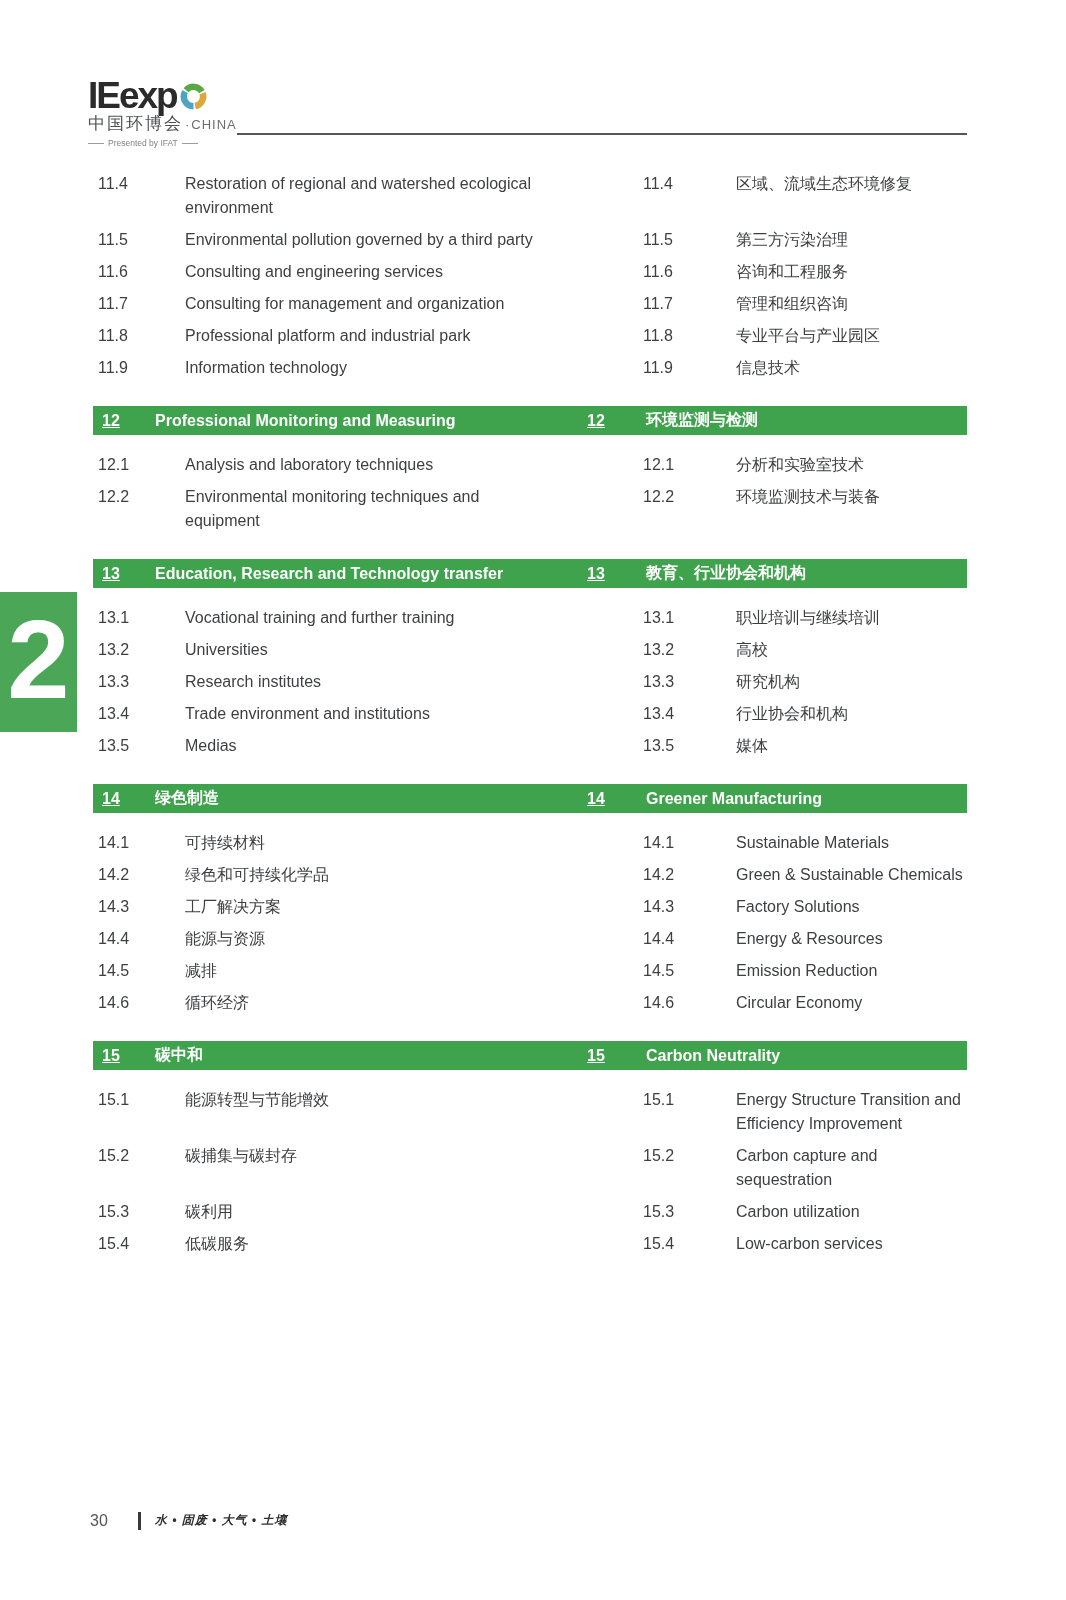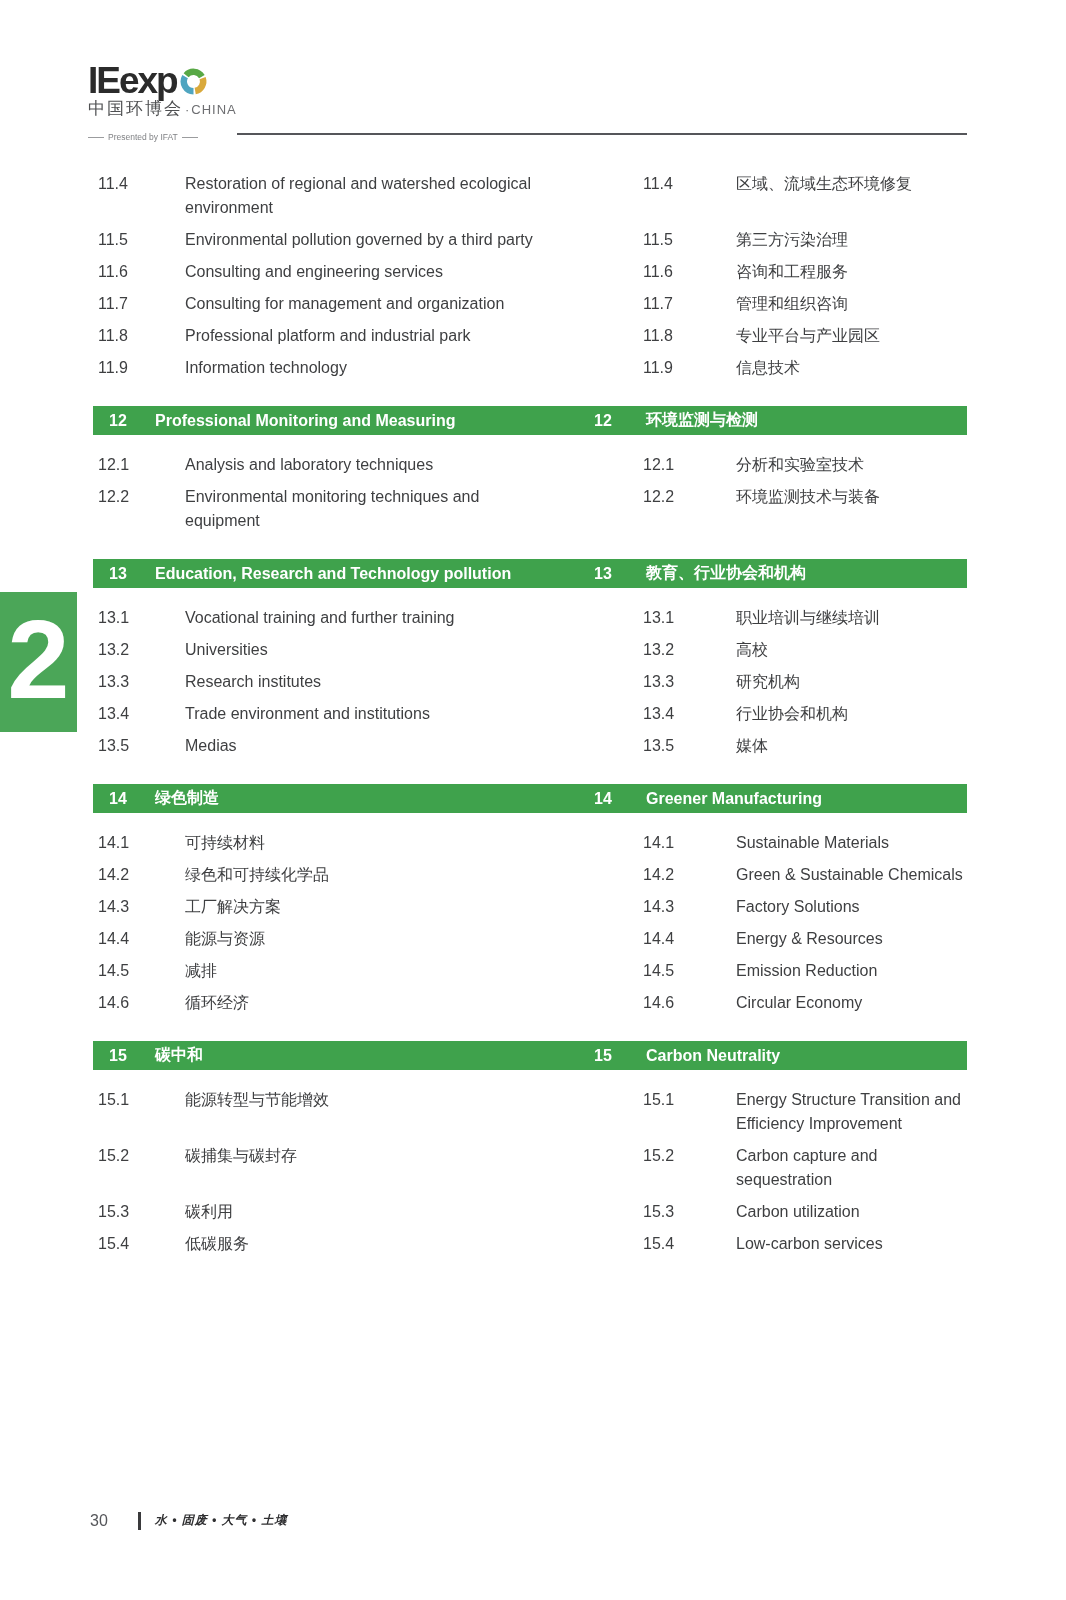--- a/index.html
+++ b/index.html
@@ -5,32 +5,32 @@
   html,body{margin:0;padding:0;background:#ffffff;}
   body{
     width:1066px;height:1600px;position:relative;overflow:hidden;
     font-family:"Liberation Sans","DejaVu Sans",sans-serif;
     color:#3e3f41;
     -webkit-font-smoothing:antialiased;
   }
   .page{position:absolute;inset:0;background:#fff;}
 
   
-  .logo{position:absolute;left:88px;top:65px;width:130px;}
+  .logo{position:absolute;left:88px;top:80px;width:130px;}
   .logo-line1{display:flex;align-items:flex-end;line-height:30px;}
   .logo-brand{
     font-size:37px;font-weight:800;letter-spacing:-2px;color:#2b2b2b;
     line-height:32px;
   }
   .logo-o{margin-left:2px;margin-bottom:1px;}
   .logo-line2{margin-top:0;white-space:nowrap;display:flex;align-items:baseline;}
   .logo-cn{font-size:17px;letter-spacing:2px;color:#4f5052;}
   .logo-dot{font-size:13px;color:#6d6e71;margin:0 2px;}
   .logo-en{font-size:13px;letter-spacing:1px;color:#6d6e71;}
-  .logo-line3{margin-top:12px;display:flex;align-items:center;gap:4px;}
+  .logo-line3{margin-top:3px;display:flex;align-items:center;gap:4px;}
   .logo-line3 .ptext{font-size:8.5px;color:#808285;white-space:nowrap;}
   .logo-line3 .dash{width:16px;height:1px;background:#9b9c9e;}
 
   .header-rule{position:absolute;left:237px;top:133px;width:730px;height:2px;background:#55565a;}
 
   
   .side-tab{
     position:absolute;left:0;top:592px;width:77px;height:140px;
     background:var(--tab-green,#4BA658);
     display:flex;align-items:center;justify-content:center;
@@ -48,21 +48,21 @@
     height:29px;align-items:center;
     background:var(--brand-green,#3FA24C);
     color:#ffffff;font-weight:bold;font-size:16px;
   }
   .rows{padding-top:18px;}
   .row{
     display:grid;grid-template-columns:62px 423px 68px 1fr;
     margin-bottom:8px;font-size:16px;line-height:24px;gap:30px;
   }
   .num{padding-left:5px;}
-  .bar .num{padding-left:16px;}
+  .bar .num{padding-left:9px;text-decoration:underline;}
   .txt{white-space:pre-line;}
 
   
   .footer{
     position:absolute;left:90px;top:1512px;
     display:flex;
   }
   .footer .pg{font-size:16px;color:#55565a;}
   .footer .fdiv{width:3px;height:18px;background:#3a3a3c;margin-left:30px;margin-right:14px;}
   .footer .ftag{font-size:12px;font-weight:bold;color:#2f2f31;letter-spacing:1px;font-style:italic;}
@@ -163,21 +163,21 @@
 equipment</span>
           <span class="num">12.2</span>
           <span class="txt">环境监测技术与装备</span>
         </div>
       </div>
     </div>
 
     <div class="section">
       <div class="bar">
         <span class="num">13</span>
-        <span>Education, Research and Technology pollution</span>
+        <span>Education, Research and Technology transfer</span>
         <span class="num">13</span>
         <span>教育、行业协会和机构</span>
       </div>
       <div class="rows">
         <div class="row">
           <span class="num">13.1</span>
           <span class="txt">Vocational training and further training</span>
           <span class="num">13.1</span>
           <span class="txt">职业培训与继续培训</span>
         </div>

